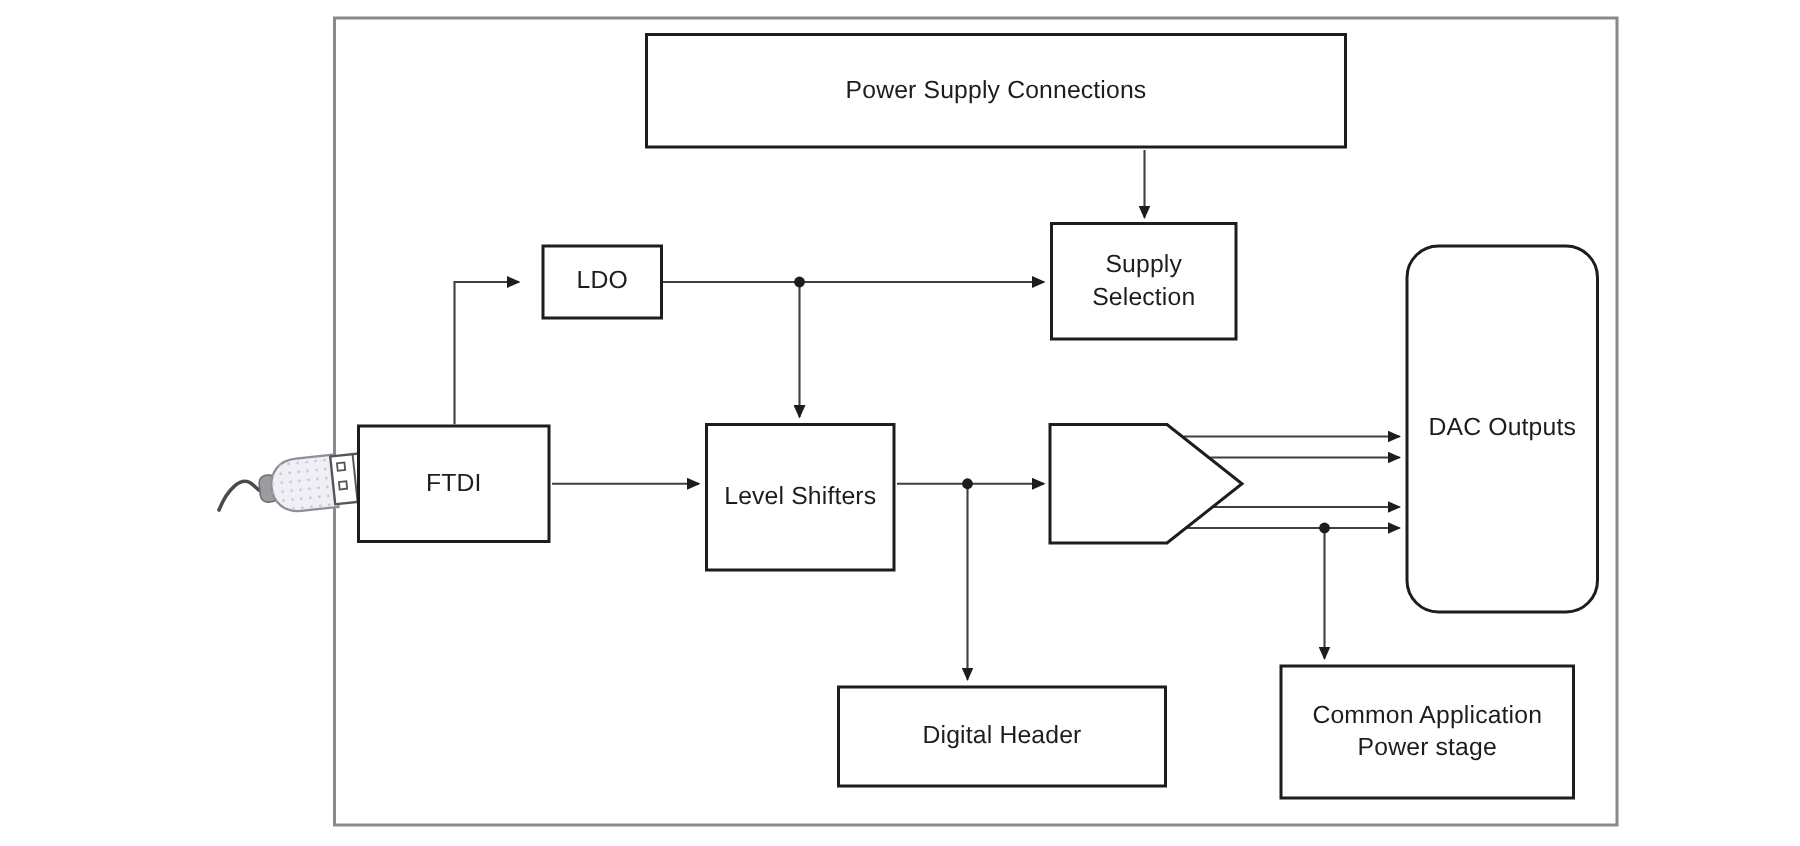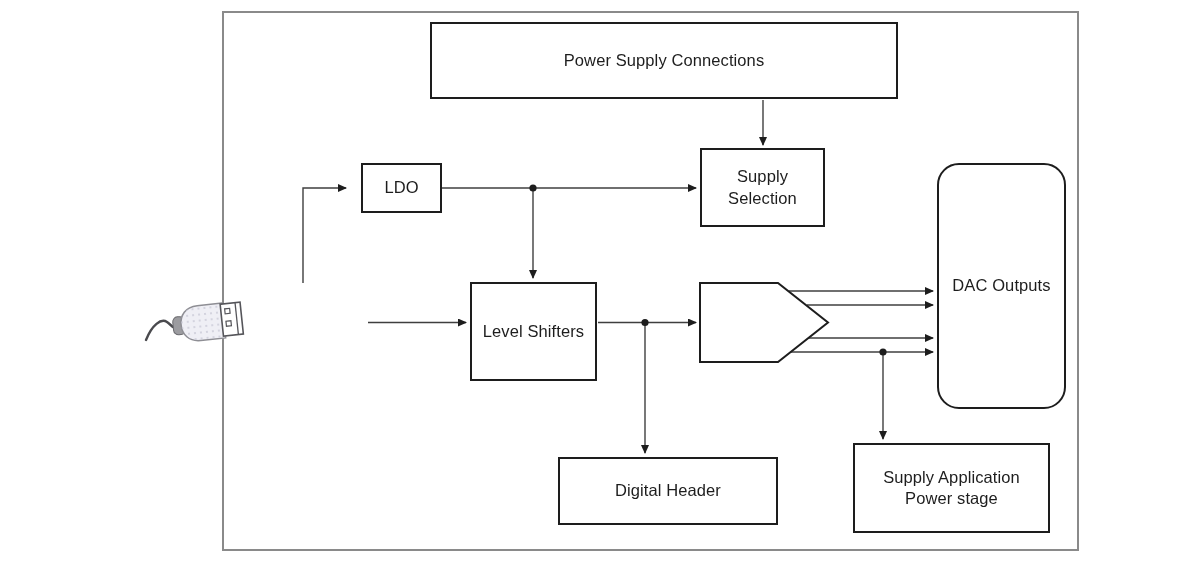--- a/index.html
+++ b/index.html
@@ -94,24 +94,25 @@
     </g>
   </svg>
 
   <div class="node n-psc">Power Supply Connections</div>
 
   <div class="node n-ldo">LDO</div>
 
   <div class="node n-supsel">Supply
 Selection</div>
 
+  <div class="node n-ftdi">FTDI</div>
 
   <div class="node n-ls">Level Shifters</div>
 
 
   <div class="node n-dacout">DAC Outputs</div>
 
   <div class="node n-dh">Digital Header</div>
 
-  <div class="node n-caps">Supply Application
+  <div class="node n-caps">Common Application
 Power stage</div>
 
 </div>
 
 </body></html>

